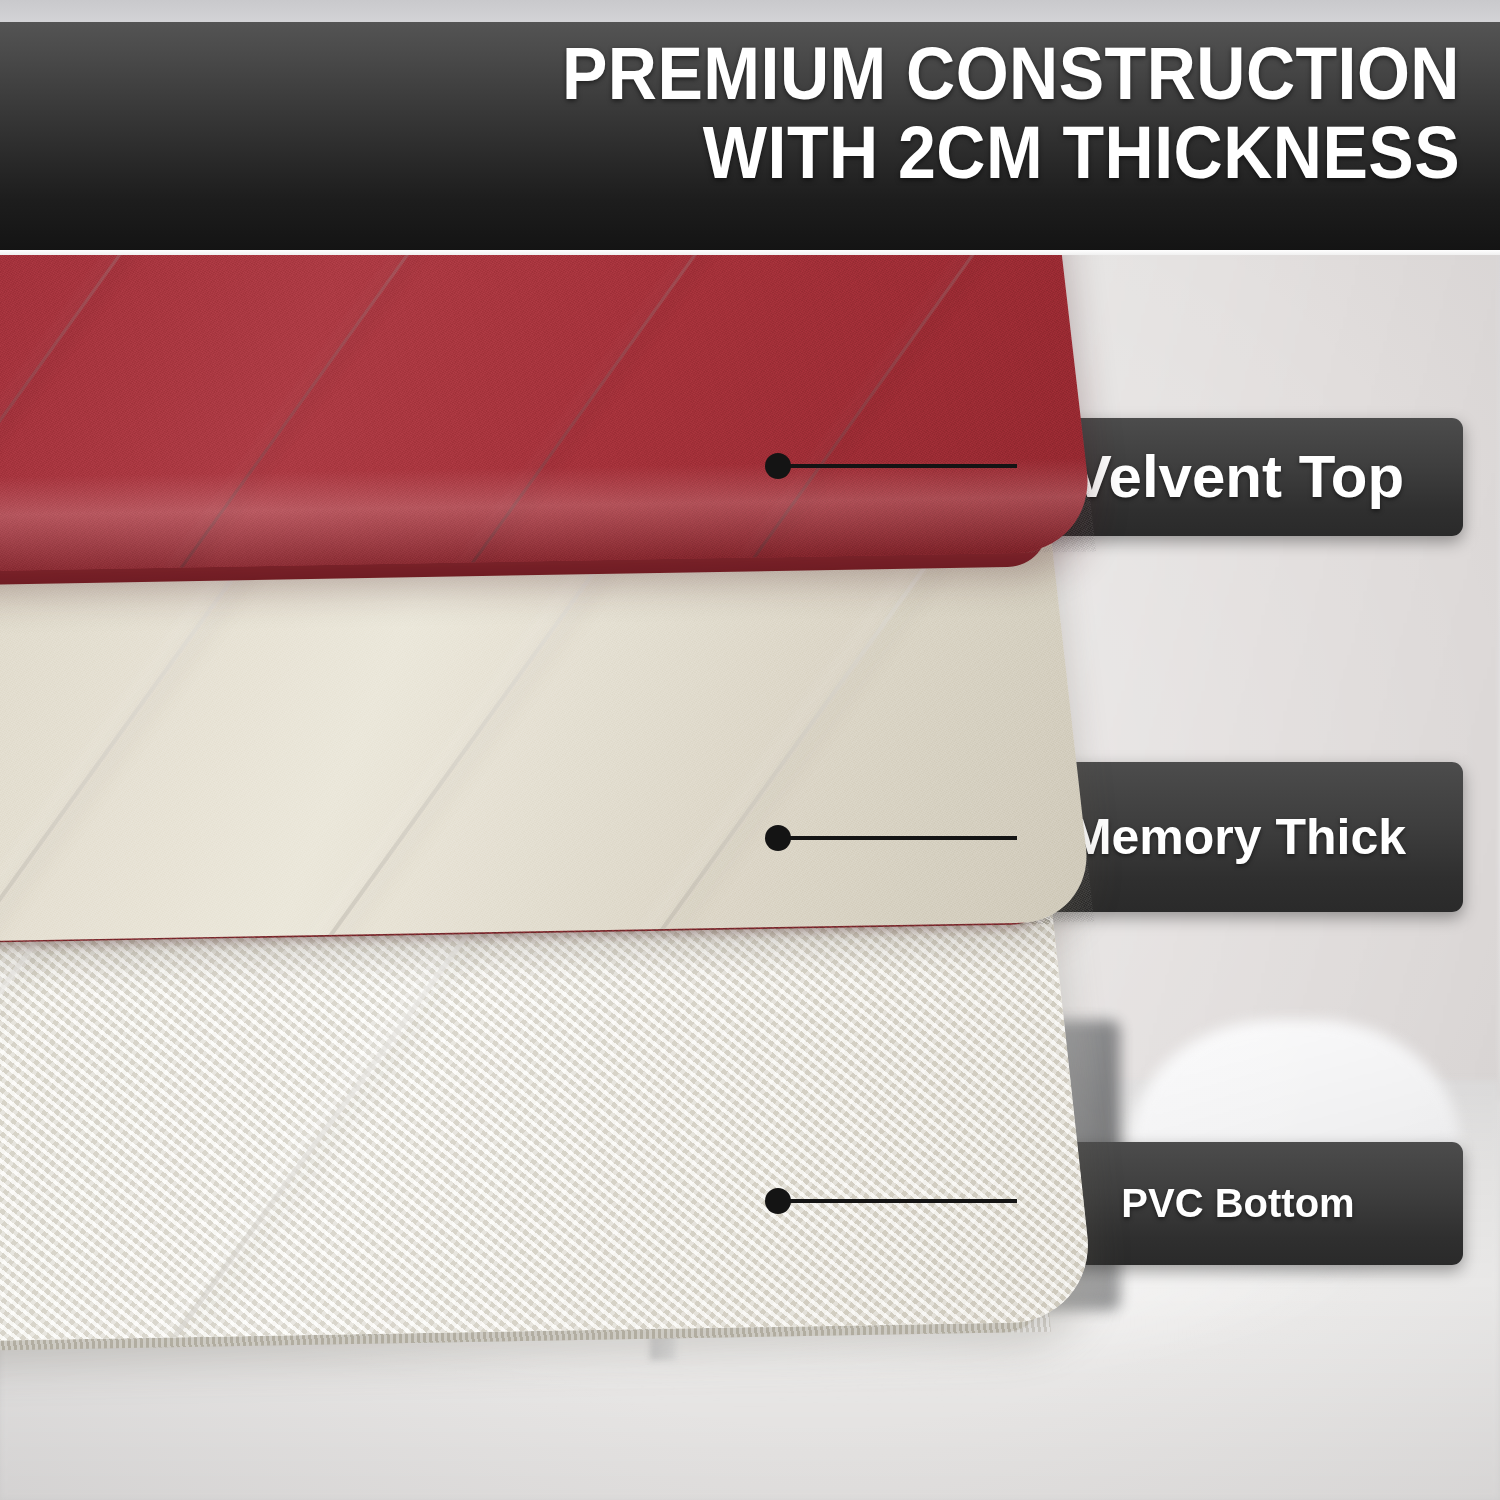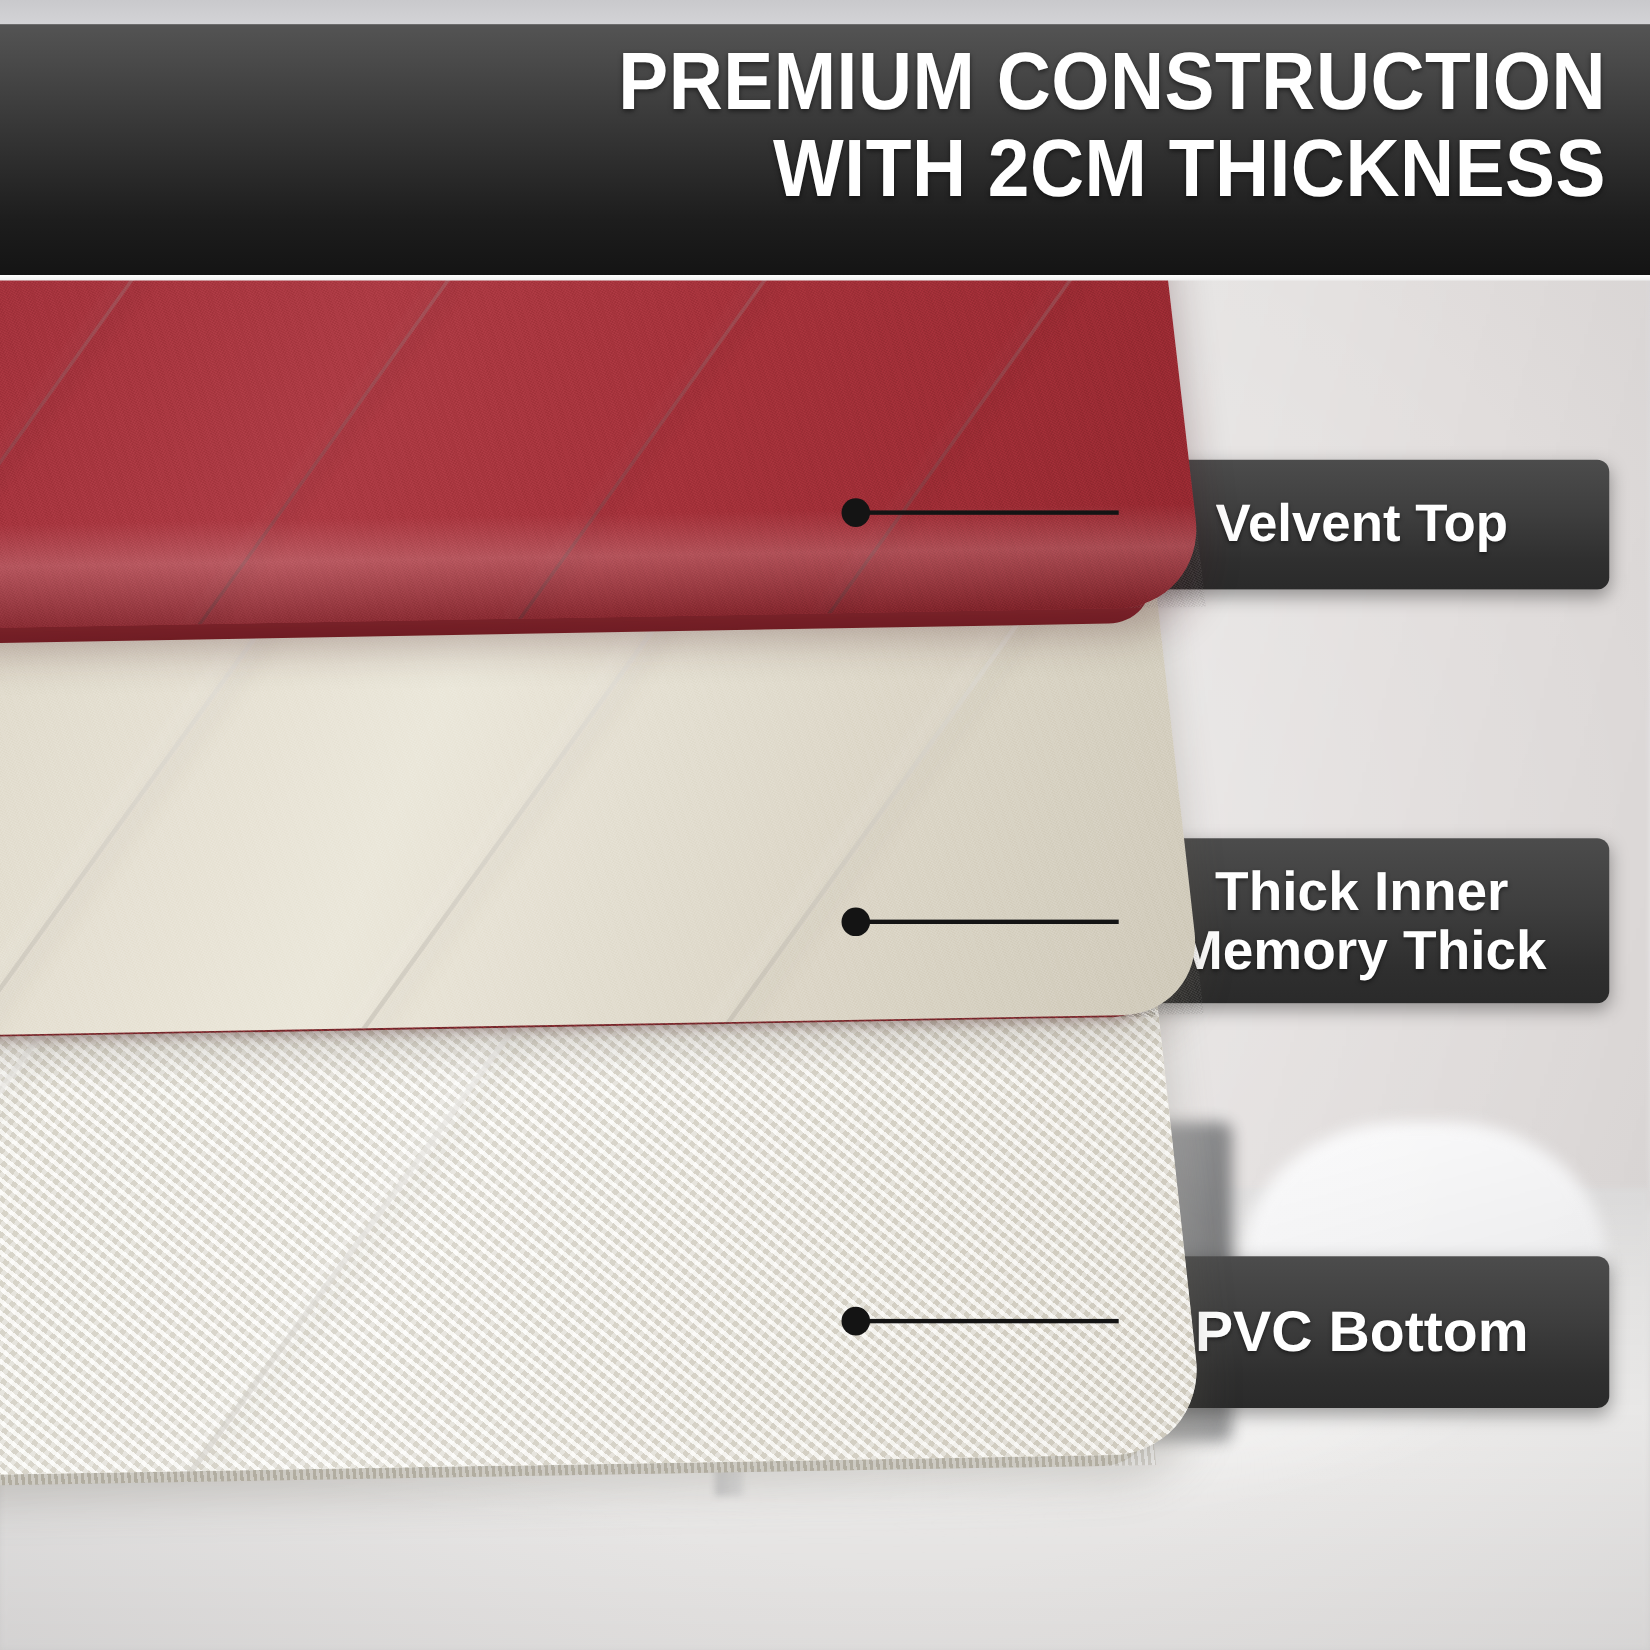--- a/index.html
+++ b/index.html
@@ -289,29 +289,29 @@
     background:#141414;
     z-index:55;
   }
   .leader-dot{
     position:absolute;width:26px;height:26px;
     background:#141414;border-radius:50%;
     z-index:56;
   }
 
   
-  #chip-velvet{left:1013px;top:418px;width:450px;height:118px;font-size:48px;}
+  #chip-velvet{left:1013px;top:418px;width:450px;height:118px;font-size:60px;}
   #line-velvet{left:785px;top:464px;width:232px;}
   #dot-velvet{left:765px;top:453px;}
 
   #chip-foam{left:1013px;top:762px;width:450px;height:150px;font-size:50px;}
   #line-foam{left:785px;top:836px;width:232px;}
   #dot-foam{left:765px;top:825px;}
 
-  #chip-pvc{left:1013px;top:1142px;width:450px;height:138px;font-size:52px;text-align:right;}
+  #chip-pvc{left:1013px;top:1142px;width:450px;height:123px;font-size:40px;text-align:right;}
   #line-pvc{left:785px;top:1199px;width:232px;}
   #dot-pvc{left:765px;top:1188px;}
 </style>
 </head>
 <body>
 
 <div id="stage">
 
   <div class="bg-base"></div>
   <div class="bg-wall"></div>
@@ -375,21 +375,20 @@
 
   <div class="leader-dot" id="dot-pvc"></div>
   <div class="leader-line" id="line-pvc"></div>
 
   <div class="chip" id="chip-velvet">
     <span>Velvent Top</span>
   </div>
 
   <div class="chip" id="chip-foam">
     <div>
-      <span>Thick Inner</span>
       <span>Memory Thick</span>
     </div>
   </div>
 
   <div class="chip" id="chip-pvc">
     <span>PVC Bottom</span>
   </div>
 
   <div class="banner"></div>
   <div class="banner-top-strip"></div>

